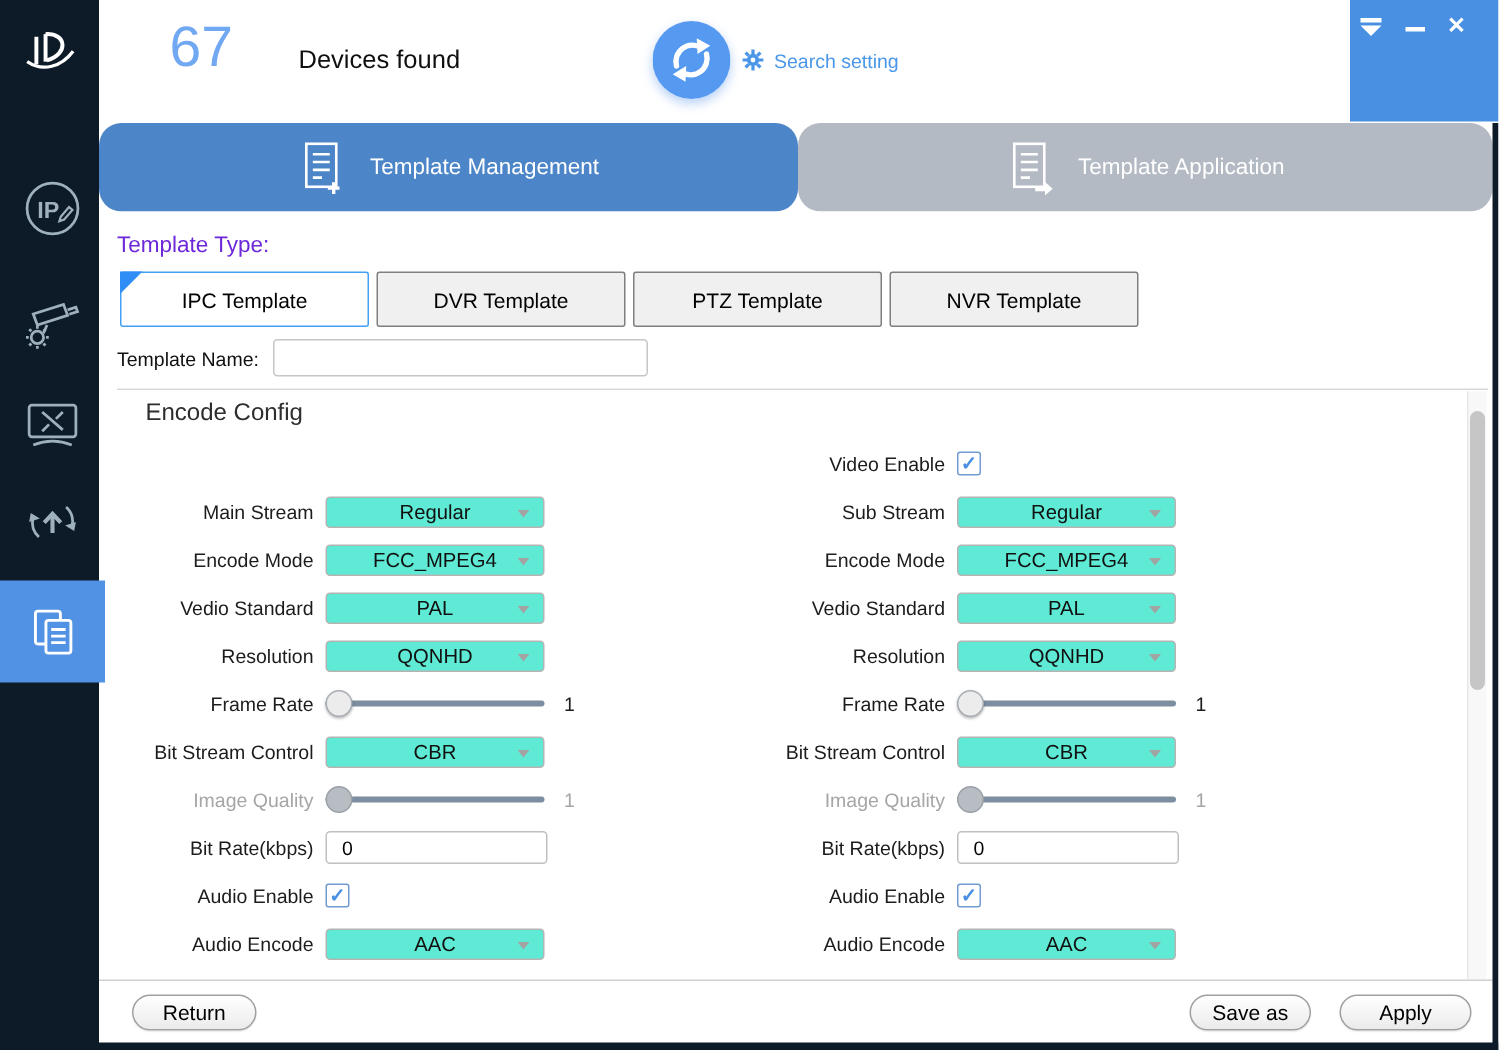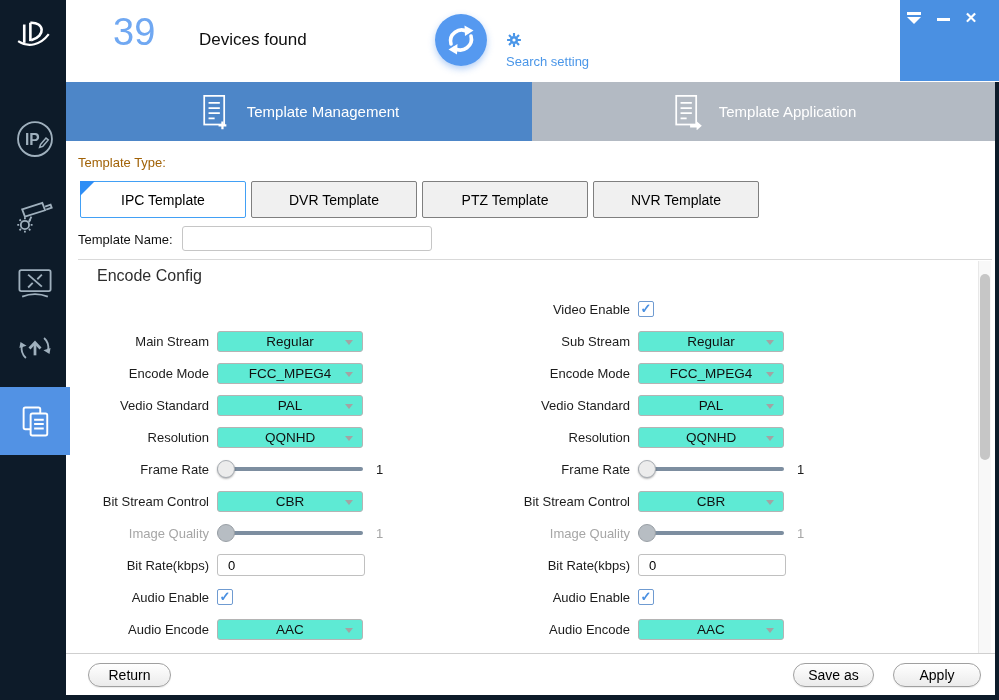--- a/index.html
+++ b/index.html
@@ -11,38 +11,38 @@
   .sidebar { position:absolute; left:0; top:0; width:66px; height:700px; background:#0d1b29; z-index:5; }
   .logo { position:absolute; left:12px; top:12px; width:42px; height:46px; }
   .nav-item { position:absolute; left:0; width:70px; height:62px; display:flex; align-items:center; justify-content:center; cursor:pointer; }
   .nav-item.active { background:#5292e4; height:68px; }
 
   
   .header { position:absolute; left:66px; top:0; width:933px; height:82px; background:#fff; }
   .count { position:absolute; left:47px; top:11px; font-size:38px; color:#70a8f2; }
   .hd-title { position:absolute; left:133px; top:30px; font-size:17px; color:#0f0f0f; }
   .refresh-btn { position:absolute; left:369px; top:14px; width:52px; height:52px; border-radius:50%; cursor:pointer; box-shadow:0 3px 7px rgba(90,150,235,.45); }
-  .search-setting { position:absolute; left:440px; top:32px; display:flex; align-items:flex-start; gap:6px; color:#4a96e8; font-size:13px; cursor:pointer;flex-direction:column; }
+  .search-setting { position:absolute; left:428px; top:32px; display:flex; align-items:flex-end; gap:6px; color:#4a96e8; font-size:13px; cursor:pointer; }
   .win-controls { position:absolute; left:834px; top:0; width:99px; height:81px; background:#4a90e2; }
   .wc-collapse { position:absolute; left:6px; top:12px; width:16px; height:14px; cursor:pointer; }
   .wc-collapse .bar { width:14px; height:3px; background:#fff; margin:0 auto; }
   .wc-collapse .tri { width:0; height:0; border-left:7px solid transparent; border-right:7px solid transparent; border-top:7px solid #fff; margin:2px auto 0; }
   .wc-min { position:absolute; left:37px; top:12px; width:14px; height:14px; cursor:pointer; }
   .wc-min .minbar { width:13px; height:3px; background:#fff; margin-top:6px; }
   .wc-close { position:absolute; left:62px; top:9px; width:18px; height:18px; color:#fff; font-size:15px; font-weight:bold; text-align:center; line-height:18px; cursor:pointer; }
 
   
   .tabbar { position:absolute; left:66px; top:82px; width:929px; height:59px; display:flex; }
-  .tab { display:flex; align-items:center; justify-content:center; gap:15px; color:#fff; font-size:15px; cursor:pointer; }
+  .tab { display:flex; align-items:center; justify-content:center; gap:15px; color:#fff; font-size:15px; cursor:pointer;border-radius:15px; }
   .tab.active { width:466px; background:#4d86c8; }
   .tab.inactive { width:463px; background:#b3bac3; }
 
   
   .content { position:absolute; left:66px; top:141px; width:929px; height:512px; background:#fff; }
-  .tt-label { position:absolute; left:12px; top:14px; font-size:13px; color:#a16207; }
+  .tt-label { position:absolute; left:12px; top:14px; font-size:15px; color:#6d28d9; }
   .tt-buttons { position:absolute; left:14px; top:40px; display:flex; gap:5px; }
   .ttbtn { position:relative; width:166px; height:37px; background:#f0f0f0; border:1px solid #7f7f7f; border-radius:2px; font-family:"Liberation Sans",sans-serif; font-size:14px; color:#000; cursor:pointer; }
   .ttbtn.selected { background:#fff; border:1px solid #42a0f5; }
   .ttbtn .corner { display:none; }
   .ttbtn.selected .corner { display:block; position:absolute; left:-1px; top:-1px; width:0; height:0; border-top:15px solid #2f8ef5; border-right:15px solid transparent; }
   .tn-label { position:absolute; left:12px; top:91px; font-size:13px; color:#111; }
   .tn-input { position:absolute; left:116px; top:85px; width:250px; height:25px; border:1px solid #c6c6c6; border-radius:3px; font-size:13px; padding:0 8px; outline:none; }
 
   
   .encode-panel { position:absolute; left:12px; top:118px; width:914px; height:394px; border-top:1px solid #d9d9d9; background:#fff; }
@@ -131,21 +131,21 @@
     <div class="nav-item active" style="top:387px">
       <svg viewBox="0 0 48 48" width="42" height="42" fill="none" stroke="#ffffff" stroke-width="2.2">
         <rect x="11" y="8.5" width="19" height="25" rx="2"></rect>
         <rect x="19" y="15.5" width="19" height="25" rx="2" fill="#5292e4"></rect>
         <path d="M23 22.5 h11 M23 27.5 h11 M23 32.5 h11"></path>
       </svg>
     </div>
   </div>
 
   <div class="header">
-    <span class="count">39</span>
+    <span class="count">67</span>
     <span class="hd-title">Devices found</span>
     <div class="refresh-btn">
       <svg viewBox="0 0 52 52" width="52" height="52">
         <circle cx="26" cy="26" r="26" fill="#5599f0"></circle>
         <path d="M16 30 A 11 11 0 0 1 32.5 17.8" stroke="#fff" stroke-width="3.6" fill="none" stroke-linecap="round"></path>
         <polygon points="29.5,11.5 38.5,16.5 30,22" fill="#fff"></polygon>
         <path d="M36 22 A 11 11 0 0 1 19.5 34.2" stroke="#fff" stroke-width="3.6" fill="none" stroke-linecap="round"></path>
         <polygon points="22.5,30 13.5,35.5 22,40.5" fill="#fff"></polygon>
       </svg>
     </div>

